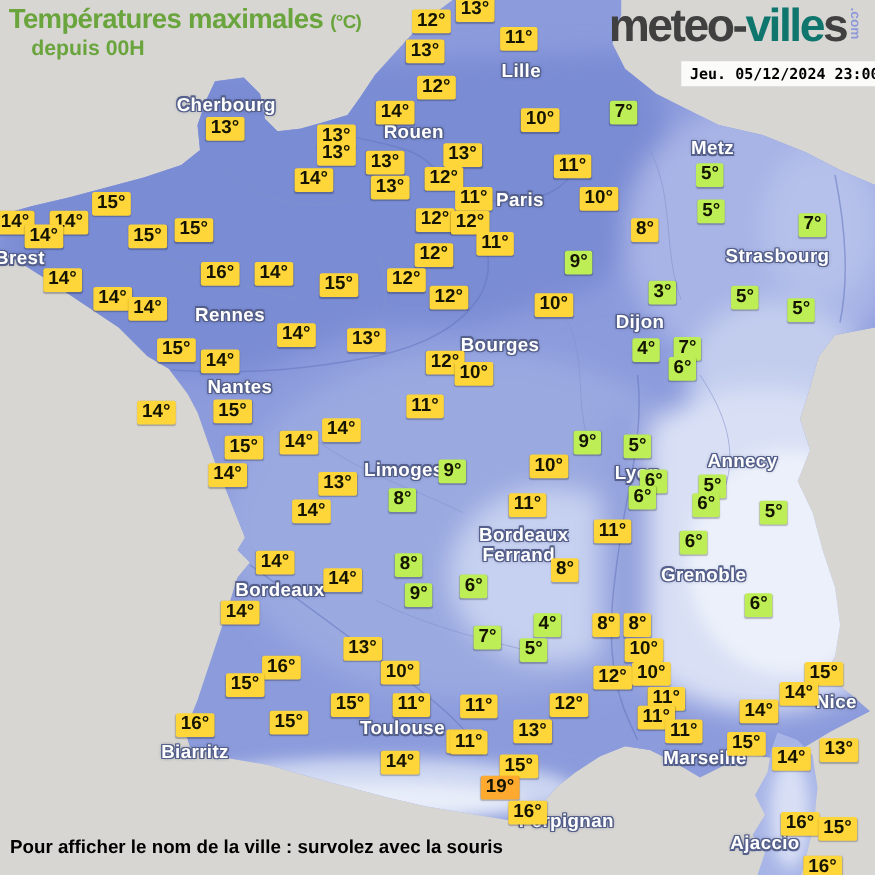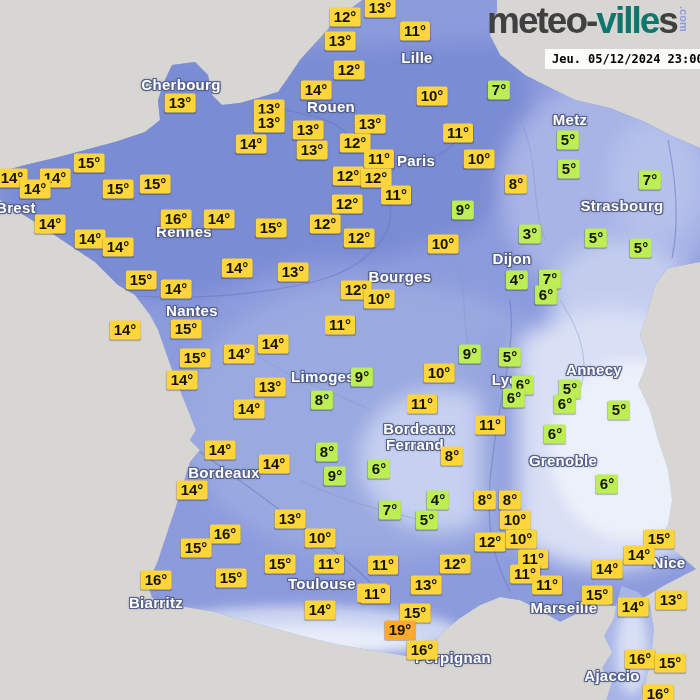--- a/index.html
+++ b/index.html
@@ -103,21 +103,21 @@
   </svg>
 
   <div class="labels">
       <div class="city" style="left: 181px; top: 84px;">Cherbourg</div>
       <div class="city" style="left: 417px; top: 57px;">Lille</div>
       <div class="city" style="left: 331px; top: 106px;">Rouen</div>
       <div class="city" style="left: 416px; top: 160px;">Paris</div>
       <div class="city" style="left: 570px; top: 119px;">Metz</div>
       <div class="city" style="left: 622px; top: 205px; text-align: right;">Strasbourg</div>
       <div class="city" style="left: 16px; top: 207px;">Brest</div>
-      <div class="city" style="left: 184px; top: 231px; text-align: right;">Rennes</div>
+      <div class="city" style="left: 184px; top: 252px; text-align: right;">Rennes</div>
       <div class="city" style="left: 512px; top: 258px;">Dijon</div>
       <div class="city" style="left: 400px; top: 276px;">Bourges</div>
       <div class="city" style="left: 192px; top: 310px;">Nantes</div>
       <div class="city" style="left: 323px; top: 376px;">Limoges</div>
       <div class="city" style="left: 594px; top: 369px;">Annecy</div>
       <div class="city" style="left: 510px; top: 379px;">Lyon</div>
       <div class="city" style="left: 419px; top: 428px;">Bordeaux</div>
       <div class="city" style="left: 415px; top: 444px;">Ferrand</div>
       <div class="city" style="left: 563px; top: 460px;">Grenoble</div>
       <div class="city" style="left: 224px; top: 472px;">Bordeaux</div>
@@ -244,19 +244,24 @@
       <div class="temp" style="left: 607px; top: 569px; background: rgb(255, 214, 57);">14°</div>
       <div class="temp" style="left: 659px; top: 539px; background: rgb(255, 214, 57);">15°</div>
       <div class="temp" style="left: 639px; top: 555px; background: rgb(255, 214, 57);">14°</div>
       <div class="temp" style="left: 671px; top: 600px; background: rgb(255, 214, 57);">13°</div>
       <div class="temp" style="left: 633px; top: 607px; background: rgb(255, 214, 57);">14°</div>
       <div class="temp" style="left: 640px; top: 659px; background: rgb(255, 214, 57);">16°</div>
       <div class="temp" style="left: 670px; top: 663px; background: rgb(255, 214, 57);">15°</div>
       <div class="temp" style="left: 658px; top: 694px; background: rgb(255, 214, 57);">16°</div>
     </div>
 
+  <div class="hdr">
+    <div class="t"><span>Températures maximales</span> <span class="u">(°C)</span></div>
+    <div class="s">depuis 00H</div>
+  </div>
 
   <div class="logo"><span class="b">meteo-</span><span class="o">ville</span><span class="b">s</span><span class="c">.com</span></div>
 
   <div class="datebox">Jeu. 05/12/2024 23:00</div>
 
+  <div class="footer">Pour afficher le nom de la ville : survolez avec la souris</div>
 
 </div>
 
 </body></html>

